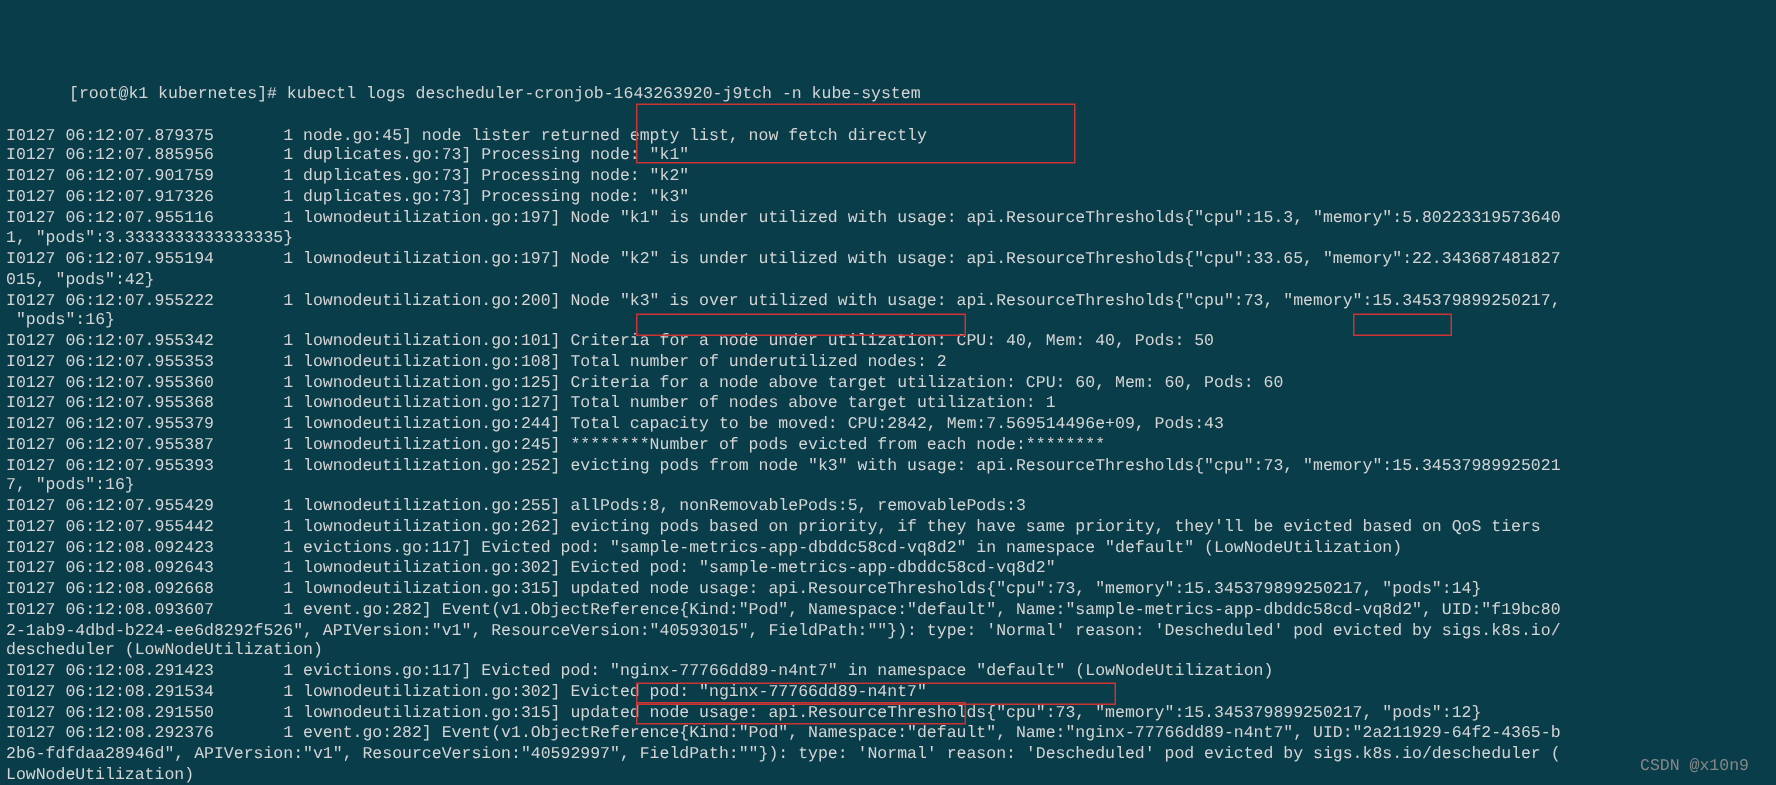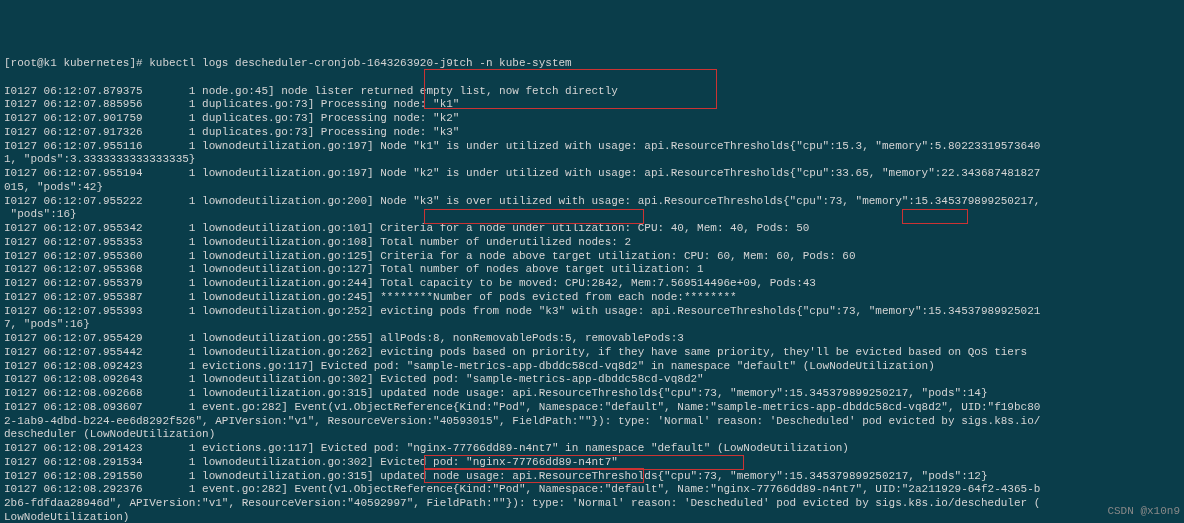--- a/index.html
+++ b/index.html
@@ -9,24 +9,24 @@
   font-family: "Courier New", monospace;
   font-size: 11px;
   line-height: 1.25;
   width: 1184px;
   height: 523px;
   overflow: hidden;
   padding: 2px 4px;
   white-space: pre;
   position: relative;
 }
-.prompt { color: #d4d4d4; }
+.prompt { color: #d4d4d4; margin-left: 42px; }
 .line { white-space: pre-wrap; word-break: break-all; }
 .hl { position: absolute; border: 1px solid #cc3333; pointer-events: none; }
-.watermark { position: absolute; right: 4px; bottom: 4px; color: #888; font-size: 11px; }
+.watermark { position: absolute; right: 18px; bottom: 4px; color: #888; font-size: 11px; }
 </style>
 </head>
 <body>
 
 
 
 <div class="prompt line">[root@k1 kubernetes]# kubectl logs descheduler-cronjob-1643263920-j9tch -n kube-system</div>
 <div id="log-container"><div class="line">I0127 06:12:07.879375       1 node.go:45] node lister returned empty list, now fetch directly</div><div class="line">I0127 06:12:07.885956       1 duplicates.go:73] Processing node: "k1"</div><div class="line">I0127 06:12:07.901759       1 duplicates.go:73] Processing node: "k2"</div><div class="line">I0127 06:12:07.917326       1 duplicates.go:73] Processing node: "k3"</div><div class="line">I0127 06:12:07.955116       1 lownodeutilization.go:197] Node "k1" is under utilized with usage: api.ResourceThresholds{"cpu":15.3, "memory":5.80223319573640</div><div class="line">1, "pods":3.3333333333333335}</div><div class="line">I0127 06:12:07.955194       1 lownodeutilization.go:197] Node "k2" is under utilized with usage: api.ResourceThresholds{"cpu":33.65, "memory":22.343687481827</div><div class="line">015, "pods":42}</div><div class="line">I0127 06:12:07.955222       1 lownodeutilization.go:200] Node "k3" is over utilized with usage: api.ResourceThresholds{"cpu":73, "memory":15.345379899250217,</div><div class="line"> "pods":16}</div><div class="line">I0127 06:12:07.955342       1 lownodeutilization.go:101] Criteria for a node under utilization: CPU: 40, Mem: 40, Pods: 50</div><div class="line">I0127 06:12:07.955353       1 lownodeutilization.go:108] Total number of underutilized nodes: 2</div><div class="line">I0127 06:12:07.955360       1 lownodeutilization.go:125] Criteria for a node above target utilization: CPU: 60, Mem: 60, Pods: 60</div><div class="line">I0127 06:12:07.955368       1 lownodeutilization.go:127] Total number of nodes above target utilization: 1</div><div class="line">I0127 06:12:07.955379       1 lownodeutilization.go:244] Total capacity to be moved: CPU:2842, Mem:7.569514496e+09, Pods:43</div><div class="line">I0127 06:12:07.955387       1 lownodeutilization.go:245] ********Number of pods evicted from each node:********</div><div class="line">I0127 06:12:07.955393       1 lownodeutilization.go:252] evicting pods from node "k3" with usage: api.ResourceThresholds{"cpu":73, "memory":15.34537989925021</div><div class="line">7, "pods":16}</div><div class="line">I0127 06:12:07.955429       1 lownodeutilization.go:255] allPods:8, nonRemovablePods:5, removablePods:3</div><div class="line">I0127 06:12:07.955442       1 lownodeutilization.go:262] evicting pods based on priority, if they have same priority, they'll be evicted based on QoS tiers</div><div class="line">I0127 06:12:08.092423       1 evictions.go:117] Evicted pod: "sample-metrics-app-dbddc58cd-vq8d2" in namespace "default" (LowNodeUtilization)</div><div class="line">I0127 06:12:08.092643       1 lownodeutilization.go:302] Evicted pod: "sample-metrics-app-dbddc58cd-vq8d2"</div><div class="line">I0127 06:12:08.092668       1 lownodeutilization.go:315] updated node usage: api.ResourceThresholds{"cpu":73, "memory":15.345379899250217, "pods":14}</div><div class="line">I0127 06:12:08.093607       1 event.go:282] Event(v1.ObjectReference{Kind:"Pod", Namespace:"default", Name:"sample-metrics-app-dbddc58cd-vq8d2", UID:"f19bc80</div><div class="line">2-1ab9-4dbd-b224-ee6d8292f526", APIVersion:"v1", ResourceVersion:"40593015", FieldPath:""}): type: 'Normal' reason: 'Descheduled' pod evicted by sigs.k8s.io/</div><div class="line">descheduler (LowNodeUtilization)</div><div class="line">I0127 06:12:08.291423       1 evictions.go:117] Evicted pod: "nginx-77766dd89-n4nt7" in namespace "default" (LowNodeUtilization)</div><div class="line">I0127 06:12:08.291534       1 lownodeutilization.go:302] Evicted pod: "nginx-77766dd89-n4nt7"</div><div class="line">I0127 06:12:08.291550       1 lownodeutilization.go:315] updated node usage: api.ResourceThresholds{"cpu":73, "memory":15.345379899250217, "pods":12}</div><div class="line">I0127 06:12:08.292376       1 event.go:282] Event(v1.ObjectReference{Kind:"Pod", Namespace:"default", Name:"nginx-77766dd89-n4nt7", UID:"2a211929-64f2-4365-b</div><div class="line">2b6-fdfdaa28946d", APIVersion:"v1", ResourceVersion:"40592997", FieldPath:""}): type: 'Normal' reason: 'Descheduled' pod evicted by sigs.k8s.io/descheduler (</div><div class="line">LowNodeUtilization)</div></div>
 <div id="highlight-layer"><div class="hl" style="top: 69px; left: 424px; width: 293px; height: 40px;"></div><div class="hl" style="top: 209px; left: 424px; width: 220px; height: 15px;"></div><div class="hl" style="top: 209px; left: 902px; width: 66px; height: 15px;"></div><div class="hl" style="top: 455px; left: 424px; width: 320px; height: 15px;"></div><div class="hl" style="top: 468px; left: 424px; width: 220px; height: 15px;"></div></div>
 <div class="watermark">CSDN @x10n9</div>

